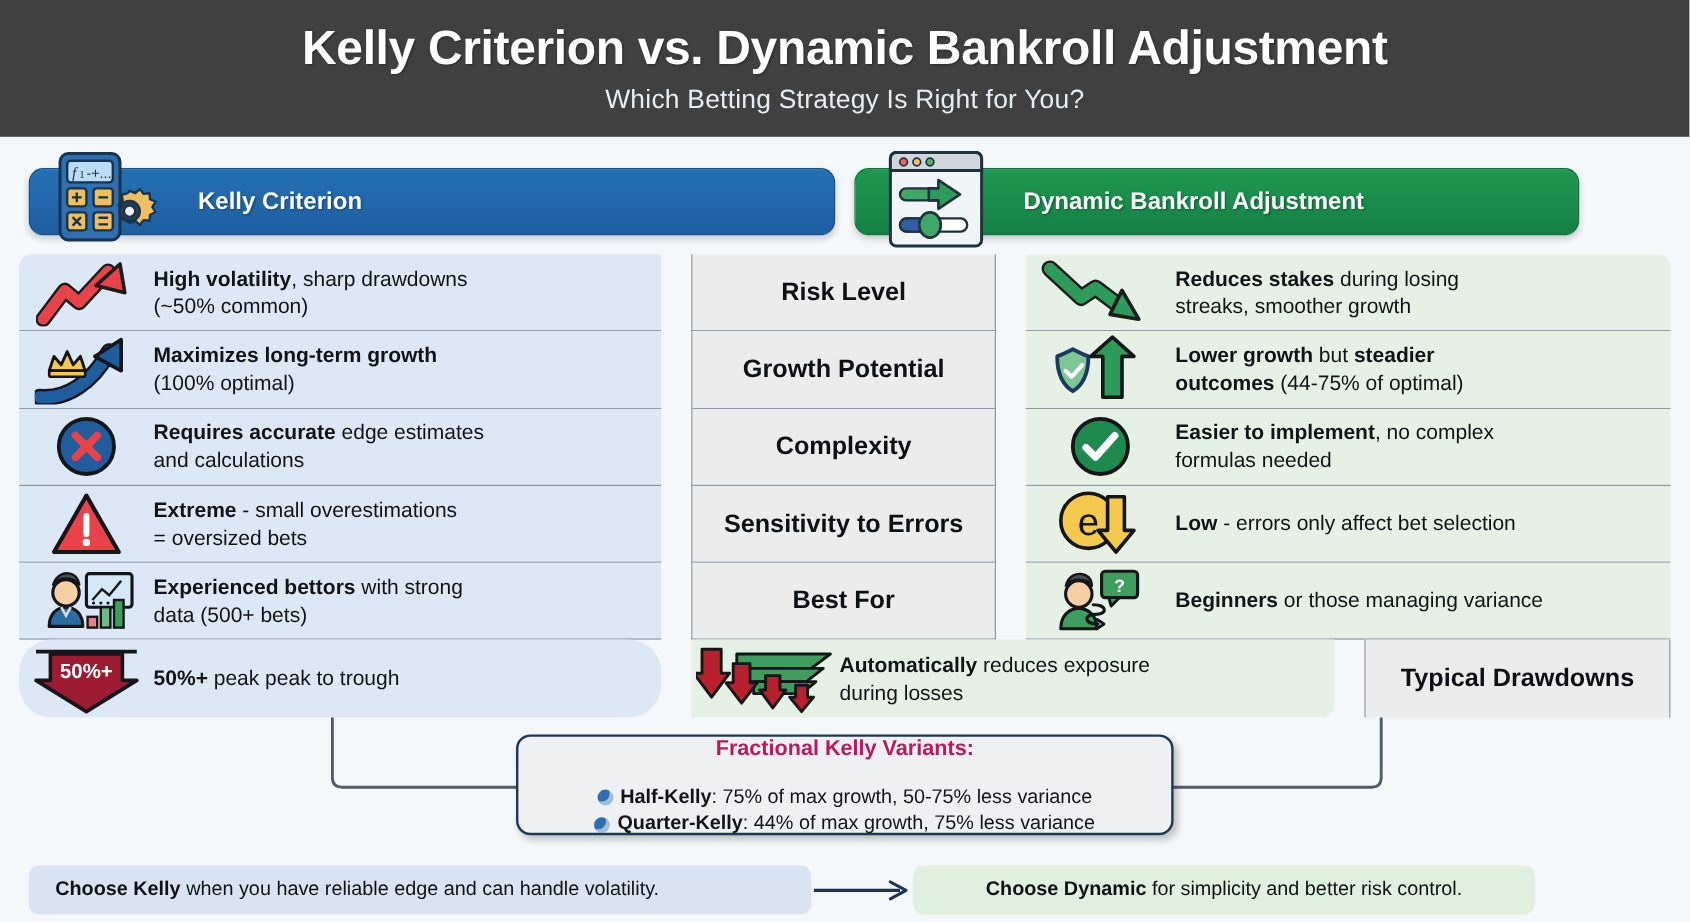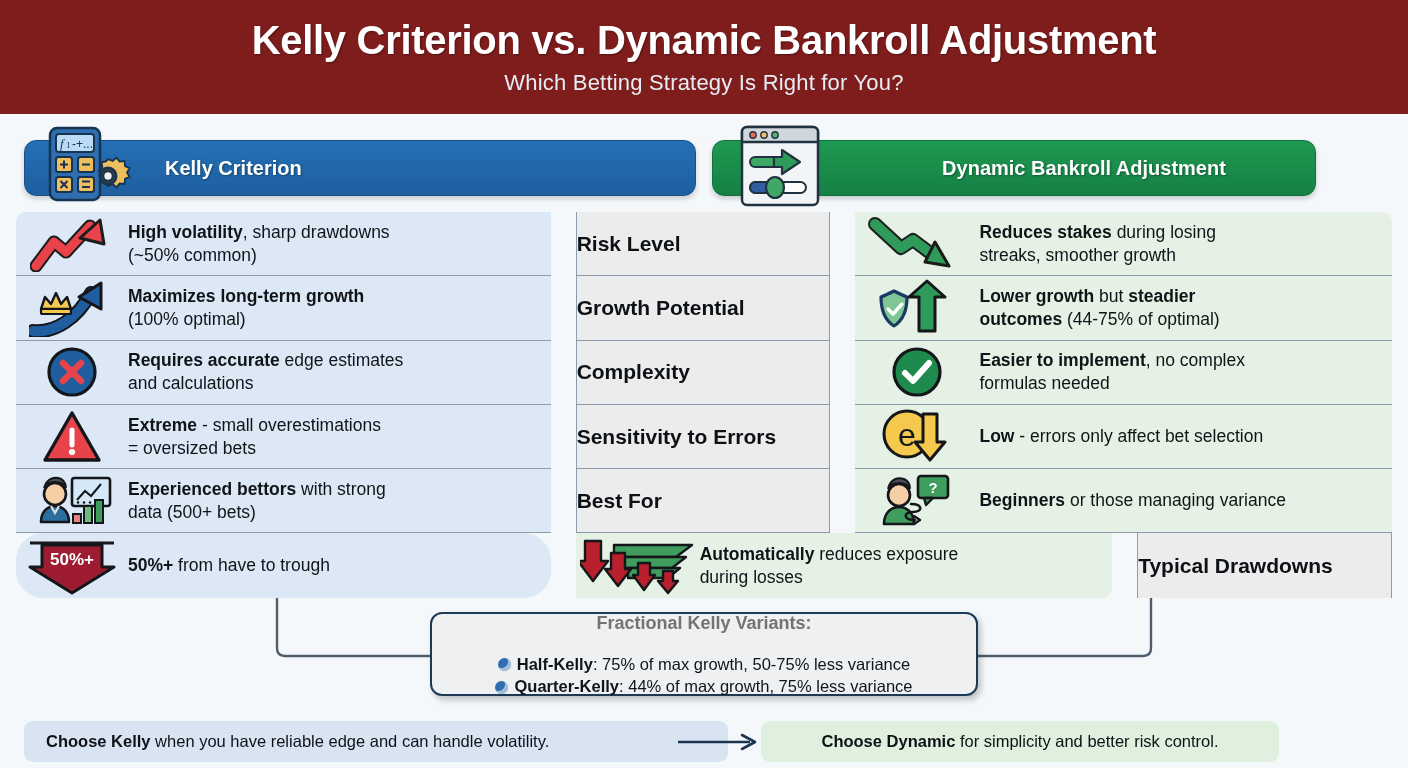--- a/index.html
+++ b/index.html
@@ -7,21 +7,21 @@
     width: 1408px; height: 768px;
     font-family: "Liberation Sans", sans-serif;
     background: #f4f7fa;
     overflow: hidden;
   }
   #root { position: relative; width: 1408px; height: 768px; background: #f5f8fb; }
 
   
   .header {
     position: absolute; left: 0; top: 0; width: 1408px; height: 114px;
-    background: #7f1d1d;
+    background: #404040;
     display: flex; flex-direction: column; align-items: center; justify-content: center;
   }
   .header-title {
     color: #ffffff; font-size: 40px; font-weight: bold; letter-spacing: -0.3px;
     text-shadow: 1px 1px 2px rgba(0,0,0,0.35);
     line-height: 1.05;
   }
   .header-sub {
     color: #e6edf4; font-size: 22px; font-weight: normal; margin-top: 9px;
     letter-spacing: 0.2px;
@@ -35,21 +35,20 @@
   }
   .bar-kelly {
     left: 24px; top: 140px; width: 672px;
     background: linear-gradient(180deg,#2470b4 0%, #1e5fa0 100%);
     border: 1px solid #1b4f86;
   }
   .bar-dyn {
     left: 712px; top: 140px; width: 604px;
     background: linear-gradient(180deg,#1f9951 0%, #158045 100%);
     border: 1px solid #12703c;
-    justify-content: center;
   }
   .bar-label {
     color: #ffffff; font-size: 20px; font-weight: bold;
     text-shadow: 1px 1px 2px rgba(0,0,0,0.35);
   }
   .bar-kelly .bar-label { margin-left: 140px; }
   .bar-dyn .bar-label { margin-left: 140px; }
 
   .bar-icon { position: absolute; }
   .icon-calc { left: 42px; top: 126px; width: 96px; height: 80px; }
@@ -59,21 +58,21 @@
   .table { position: absolute; left: 16px; top: 212px; width: 1376px; height: 386px; }
   .row { display: flex; height: 64.3px; position: relative; gap: 25px; }
   .cell { position: relative; }
   .cell-left {
     width: 554px; background: #dce8f5;
     display: flex; align-items: center;
     border-bottom: 1px solid #8d9cab;
   }
   .cell-mid {
     width: 264px; background: #ececec;
-    display: flex; align-items: center; 
+    display: flex; align-items: center; justify-content: center;
     border-left: 1px solid #8d9cab; border-right: 1px solid #8d9cab;
     border-bottom: 1px solid #8d9cab;
   }
   .cell-right {
     width: 556px; background: #e4f1e4;
     display: flex; align-items: center;
     border-bottom: 1px solid #8d9cab;
   }
   .row:last-child .cell-left,
   .row:last-child .cell-mid,
@@ -101,32 +100,32 @@
                pointer-events: none; }
 
   
   .variant-box {
     position: absolute; left: 430px; top: 612px; width: 548px; height: 84px;
     background: #eef0f2; border: 2px solid #1c3a56; border-radius: 12px;
     box-shadow: 3px 4px 6px rgba(0,0,0,0.22);
     display: flex; flex-direction: column; align-items: center; justify-content: center;
     padding-top: 2px;
   }
-  .variant-title { font-size: 18px; font-weight: bold; color: #737373; margin-bottom: 19px; }
+  .variant-title { font-size: 18px; font-weight: bold; color: #be185d; margin-bottom: 19px; }
   .variant-line { font-size: 16.5px; color: #111519; line-height: 1.35; display: flex; align-items: center; }
   .variant-line b { font-weight: bold; }
   .bullet-pie {
     display: inline-block; width: 13px; height: 13px; border-radius: 50%;
     background: #2f6fb0; margin-right: 6px; position: relative; top: 1px;
     box-shadow: inset -3px -3px 0 rgba(255,255,255,0.55);
   }
 
   
   .bottom-kelly {
-    position: absolute; left: 24px; top: 721px; width: 704px; height: 41px;
+    position: absolute; left: 24px; top: 721px; width: 652px; height: 41px;
     background: #d9e4f2; border-radius: 9px;
     display: flex; align-items: center; padding-left: 22px;
   }
   .bottom-dyn {
     position: absolute; left: 761px; top: 721px; width: 518px; height: 41px;
     background: #dff0df; border-radius: 9px;
     display: flex; align-items: center; justify-content: center;
   }
   .bottom-txt { font-size: 16.5px; color: #0e1216; }
   .bottom-txt b { font-weight: bold; }
@@ -360,21 +359,21 @@
     <div class="row">
       <div class="cell cell-left">
         <div class="icon-box">
           <svg width="104" height="58" viewBox="0 0 104 58">
             <path d="M10 6 L94 6" stroke="#14161a" stroke-width="3"></path>
             <path d="M22 8 L82 8 L82 30 L94 30 L52 56 L10 30 L22 30 Z" fill="#9e1c32" stroke="#14161a" stroke-width="3" stroke-linejoin="round"></path>
             <text x="52" y="28" text-anchor="middle" font-family="'Liberation Sans',sans-serif" font-size="17" font-weight="bold" fill="#ffffff">50%+</text>
           </svg>
         </div>
         <div class="txt">
-          <div><b>50%+</b><span> from have to trough</span></div>
+          <div><b>50%+</b><span> peak peak to trough</span></div>
         </div>
       </div>
       <div class="cell cell-right">
         <div class="icon-box">
           <svg width="116" height="58" viewBox="0 0 116 58">
             <path d="M34 8 L112 8 L96 20 L34 20 Z" fill="#3f9e5e" stroke="#14161a" stroke-width="2.4" stroke-linejoin="round"></path>
             <path d="M40 20 L106 20 L92 31 L40 31 Z" fill="#3f9e5e" stroke="#14161a" stroke-width="2.4" stroke-linejoin="round"></path>
             <path d="M48 31 L100 31 L88 41 L48 41 Z" fill="#3f9e5e" stroke="#14161a" stroke-width="2.4" stroke-linejoin="round"></path>
             <path d="M5 4 L21 4 L21 24 L28 24 L13 44 L-2 24 L5 24 Z" fill="#b7202c" stroke="#14161a" stroke-width="2.4" stroke-linejoin="round"></path>
             <path d="M31 16 L45 16 L45 32 L51 32 L38 49 L25 32 L31 32 Z" fill="#b7202c" stroke="#14161a" stroke-width="2.4" stroke-linejoin="round"></path>

